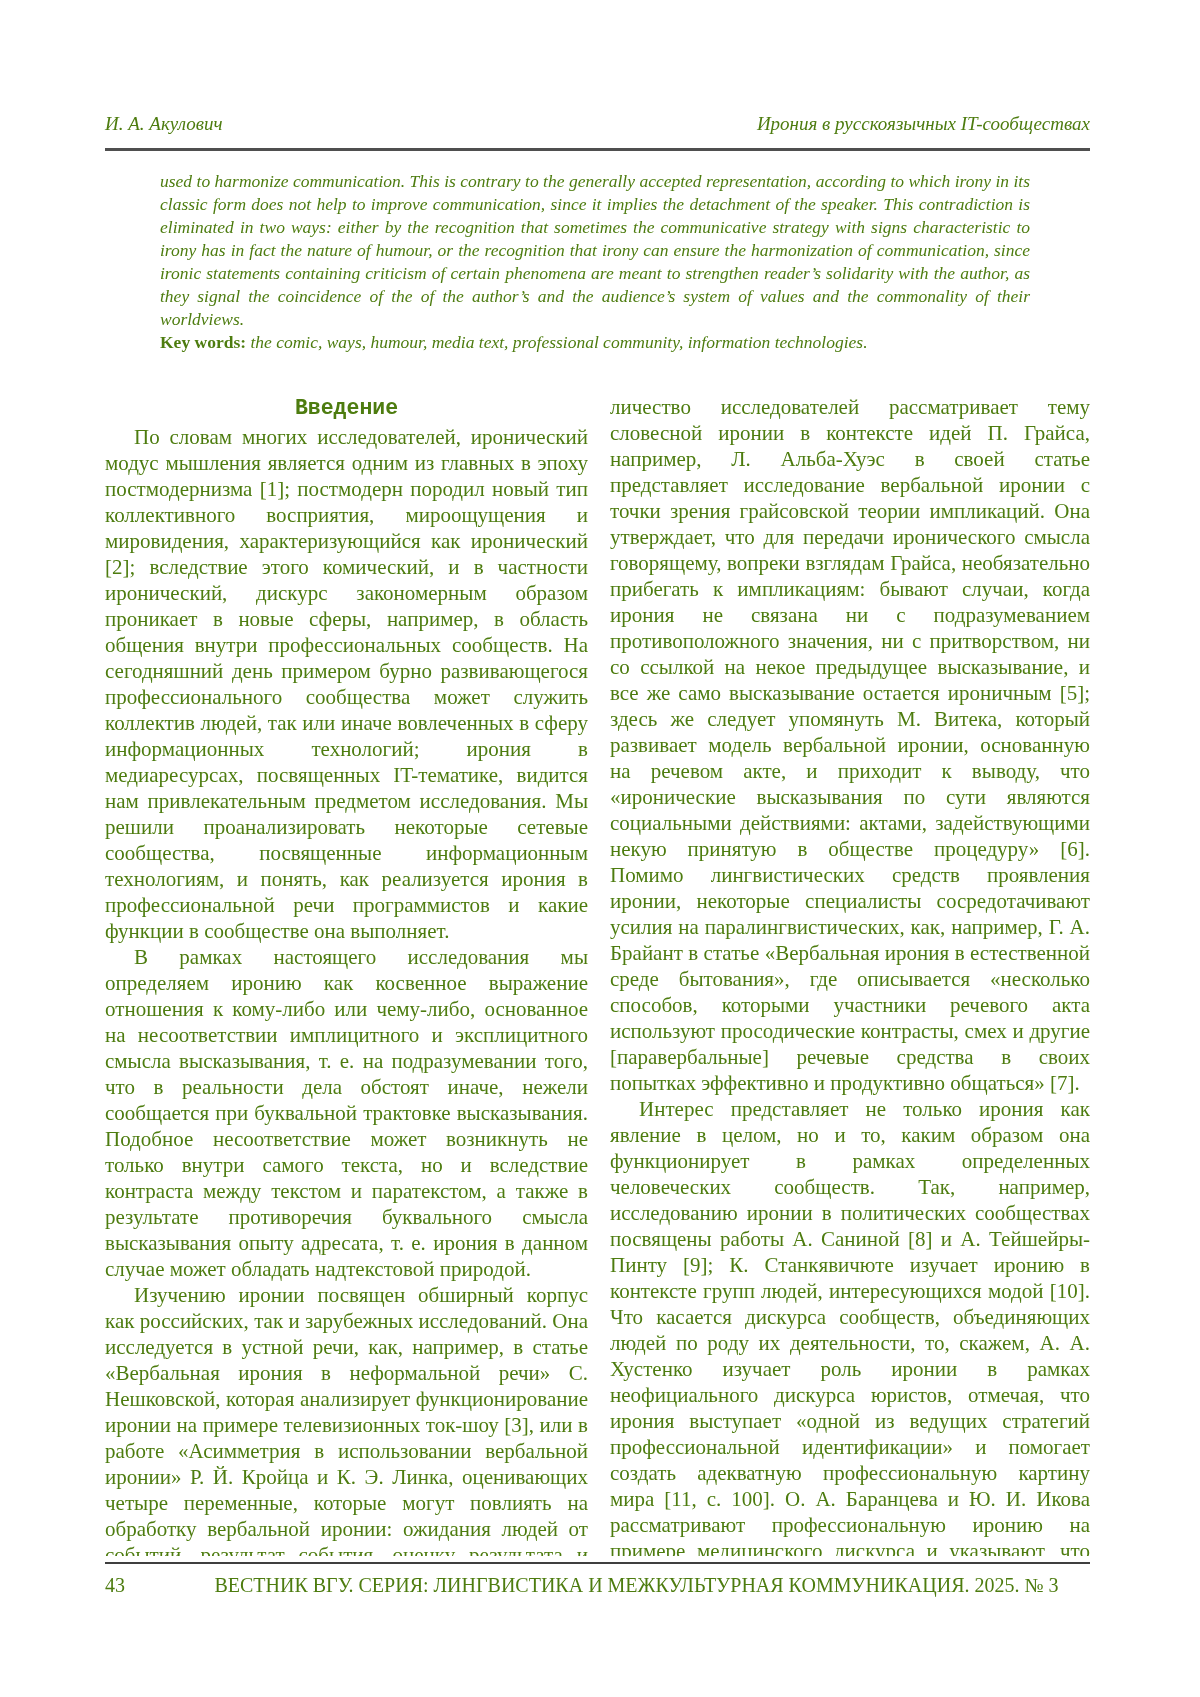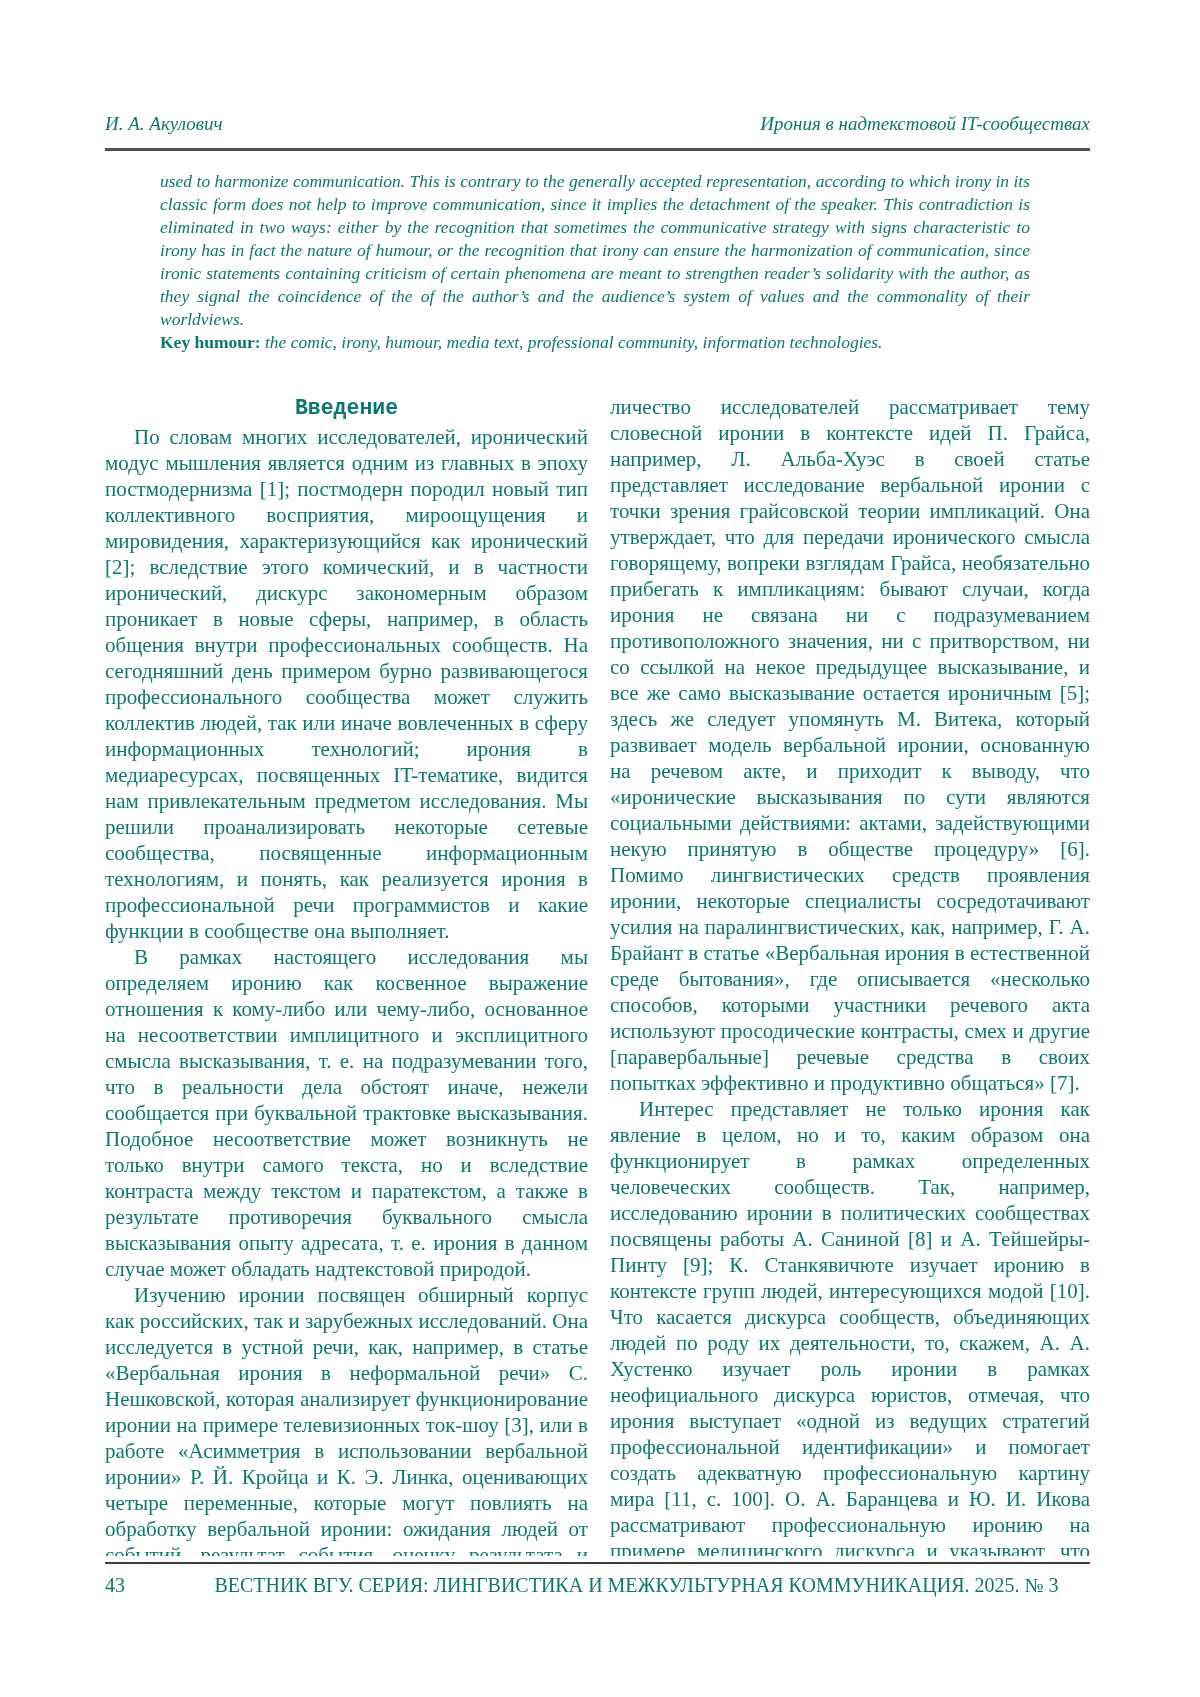--- a/index.html
+++ b/index.html
@@ -3,21 +3,21 @@
 <meta charset="utf-8">
 <style>
   * { margin: 0; padding: 0; box-sizing: border-box; }
   html, body { background: #ffffff; }
   .page {
     position: relative;
     width: 1200px;
     height: 1697px;
     background: #ffffff;
     font-family: "Liberation Serif", "DejaVu Serif", serif;
-    color: #0f766e;
+    color: #4d7c0f;
     overflow: hidden;
   }
   .header-row {
     position: absolute;
     top: 112px; left: 105px; width: 985px;
     display: flex;
     justify-content: space-between;
     align-items: baseline;
     font-style: italic;
     font-size: 19px;
@@ -82,27 +82,27 @@
   .page-num { width: 78px; text-align: left; }
   .journal-line { flex: 1; text-align: center; white-space: nowrap; }
 </style>
 </head>
 <body>
 
 <div class="page">
 
   <div class="header-row">
     <span>И. А. Акулович</span>
-    <span>Ирония в надтекстовой IT-сообществах</span>
+    <span>Ирония в русскоязычных IT-сообществах</span>
   </div>
   <div class="header-rule"></div>
 
   <section class="abstract" lang="en">
     <p class="abstract-text">used to harmonize communication. This is contrary to the generally accepted representation, according to which irony in its classic form does not help to improve communication, since it implies the detachment of the speaker. This contradiction is eliminated in two ways: either by the recognition that sometimes the communicative strategy with signs characteristic to irony has in fact the nature of humour, or the recognition that irony can ensure the harmonization of communication, since ironic statements containing criticism of certain phenomena are meant to strengthen reader’s solidarity with the author, as they signal the coincidence of the of the author’s and the audience’s system of values and the commonality of their worldviews.</p>
-    <p class="keywords-line"><span class="kw-label">Key humour:</span><span> the comic, irony, humour, media text, professional community, information technologies.</span></p>
+    <p class="keywords-line"><span class="kw-label">Key words:</span><span> the comic, ways, humour, media text, professional community, information technologies.</span></p>
   </section>
 
   <main class="columns">
     <div class="col col-left" lang="ru">
       <h2 class="section-title">Введение</h2>
       <p>По словам многих исследователей, иронический модус мышления является одним из главных в эпоху постмодернизма [1]; постмодерн породил новый тип коллективного восприятия, мироощущения и мировидения, характеризующийся как иронический [2]; вследствие этого комический, и в частности иронический, дискурс закономерным образом проникает в новые сферы, например, в область общения внутри профессиональных сообществ. На сегодняшний день примером бурно развивающегося профессионального сообщества может служить коллектив людей, так или иначе вовлеченных в сферу информационных технологий; ирония в медиаресурсах, посвященных IT-тематике, видится нам привлекательным предметом исследования. Мы решили проанализировать некоторые сетевые сообщества, посвященные информационным технологиям, и понять, как реализуется ирония в профессиональной речи программистов и какие функции в сообществе она выполняет.</p>
       <p>В рамках настоящего исследования мы определяем иронию как косвенное выражение отношения к кому-либо или чему-либо, основанное на несоответствии имплицитного и эксплицитного смысла высказывания, т. е. на подразумевании того, что в реальности дела обстоят иначе, нежели сообщается при буквальной трактовке высказывания. Подобное несоответствие может возникнуть не только внутри самого текста, но и вследствие контраста между текстом и паратекстом, а также в результате противоречия буквального смысла высказывания опыту адресата, т. е. ирония в данном случае может обладать надтекстовой природой.</p>
       <p>Изучению иронии посвящен обширный корпус как российских, так и зарубежных исследований. Она исследуется в устной речи, как, например, в статье «Вербальная ирония в неформальной речи» С. Нешковской, которая анализирует функционирование иронии на примере телевизионных ток-шоу [3], или в работе «Асимметрия в использовании вербальной иронии» Р. Й. Кройца и К. Э. Линка, оценивающих четыре переменные, которые могут повлиять на обработку вербальной иронии: ожидания людей от событий, результат события, оценку результата и общую точку зрения – и результаты подтверждают гипотезу о нерелевантности ожидания [4]. Определенное ко-</p>
     </div>
     <div class="col col-right" lang="ru">

